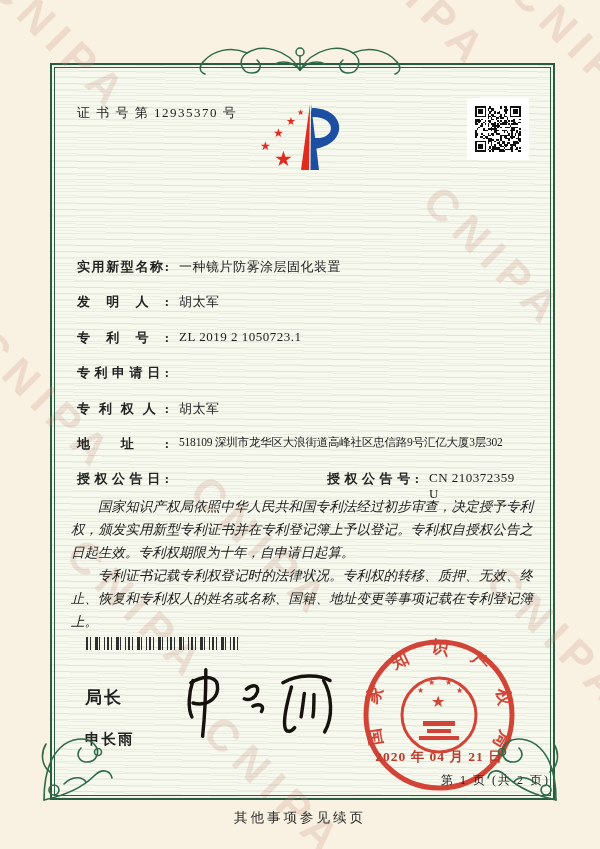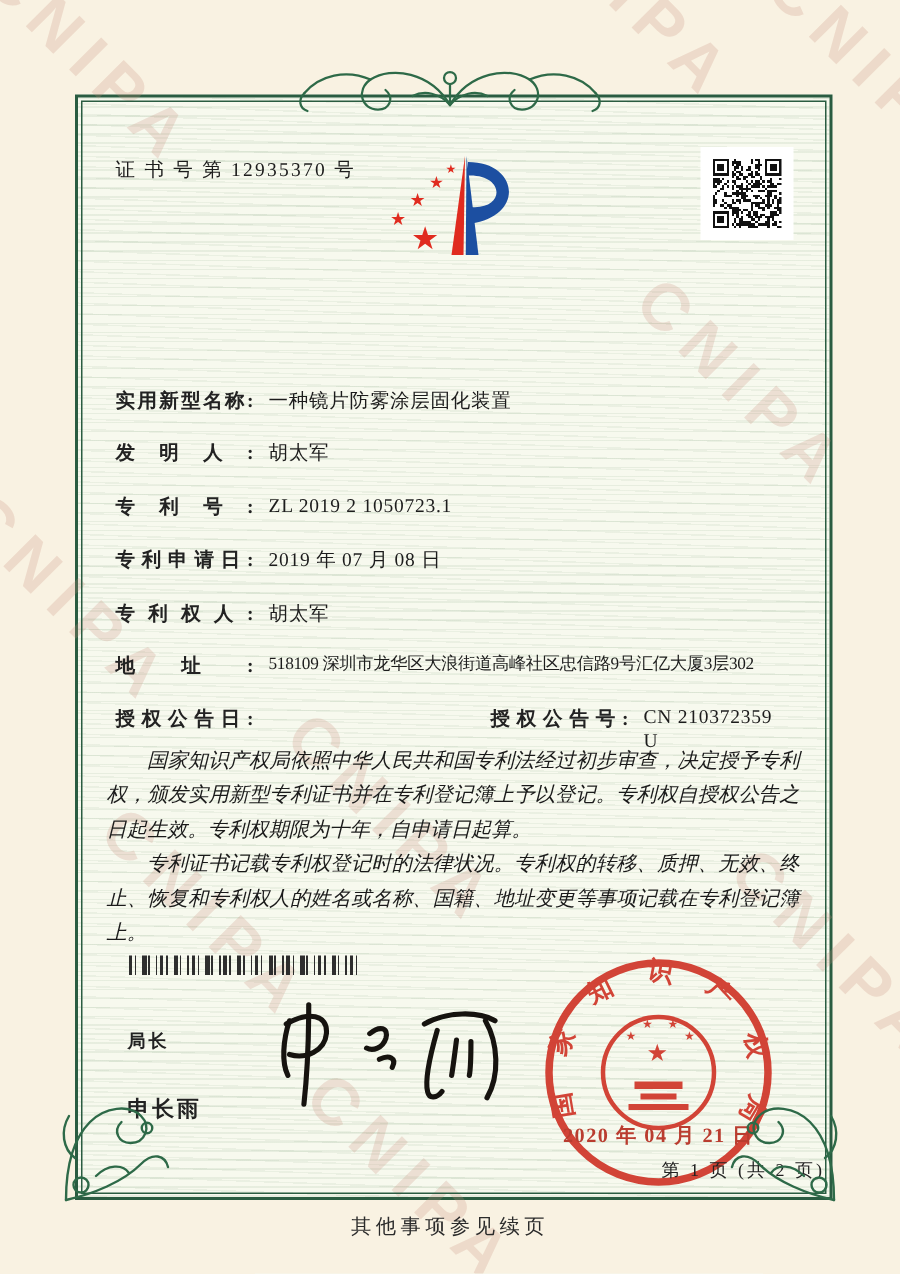--- a/index.html
+++ b/index.html
@@ -67,21 +67,21 @@
     position:absolute;left:31px;top:569px;width:153px;height:13px;
     background:repeating-linear-gradient(90deg,
       #2e2e2e 0 2px, rgba(0,0,0,0) 2px 4px,
       #2e2e2e 4px 5px, rgba(0,0,0,0) 5px 9px,
       #2e2e2e 9px 12px, rgba(0,0,0,0) 12px 13px,
       #2e2e2e 13px 14px, rgba(0,0,0,0) 14px 18px,
       #2e2e2e 18px 19px, rgba(0,0,0,0) 19px 21px);
   }
   
   .sig-title{position:absolute;left:30px;top:618px;font-family:Liberation Sans, sans-serif;
-    font-weight:700;font-size:12px;letter-spacing:2px;color:#222;}
+    font-weight:700;font-size:17px;letter-spacing:2px;color:#222;}
   .sig-name{position:absolute;left:30px;top:644px;font-family:"Liberation Sans", sans-serif;
     font-weight:700;font-size:14.5px;letter-spacing:2px;color:#222;margin-top:18px;}
   .signature{position:absolute;left:108px;top:596px;width:182px;height:78px;}
   
   .seal{position:absolute;left:306px;top:569px;width:158px;height:158px;opacity:0.93;}
   
   .page-no{position:absolute;left:0;top:704px;width:100%;text-align:right;font-size:12px;letter-spacing:2px;color:#222;}
   .cont-note{
     position:absolute;left:0;top:809px;width:100%;text-align:center;z-index:3;
     font-size:13.5px;letter-spacing:3px;color:#2b2b2b;
@@ -434,21 +434,20 @@
       <div class="field-row">
         <span class="lbl">发明人:</span>
         <span class="val">胡太军</span>
       </div>
       <div class="field-row">
         <span class="lbl">专利号:</span>
         <span class="val">ZL 2019 2 1050723.1</span>
       </div>
       <div class="field-row">
         <span class="lbl">专利申请日:</span>
-        <span class="val">2019 年 07 月 08 日</span>
       </div>
       <div class="field-row">
         <span class="lbl">专利权人:</span>
         <span class="val">胡太军</span>
       </div>
       <div class="field-row">
         <span class="lbl">地址:</span>
         <span class="val-sm">518109 深圳市龙华区大浪街道高峰社区忠信路9号汇亿大厦3层302</span>
       </div>
       <div class="field-row">

